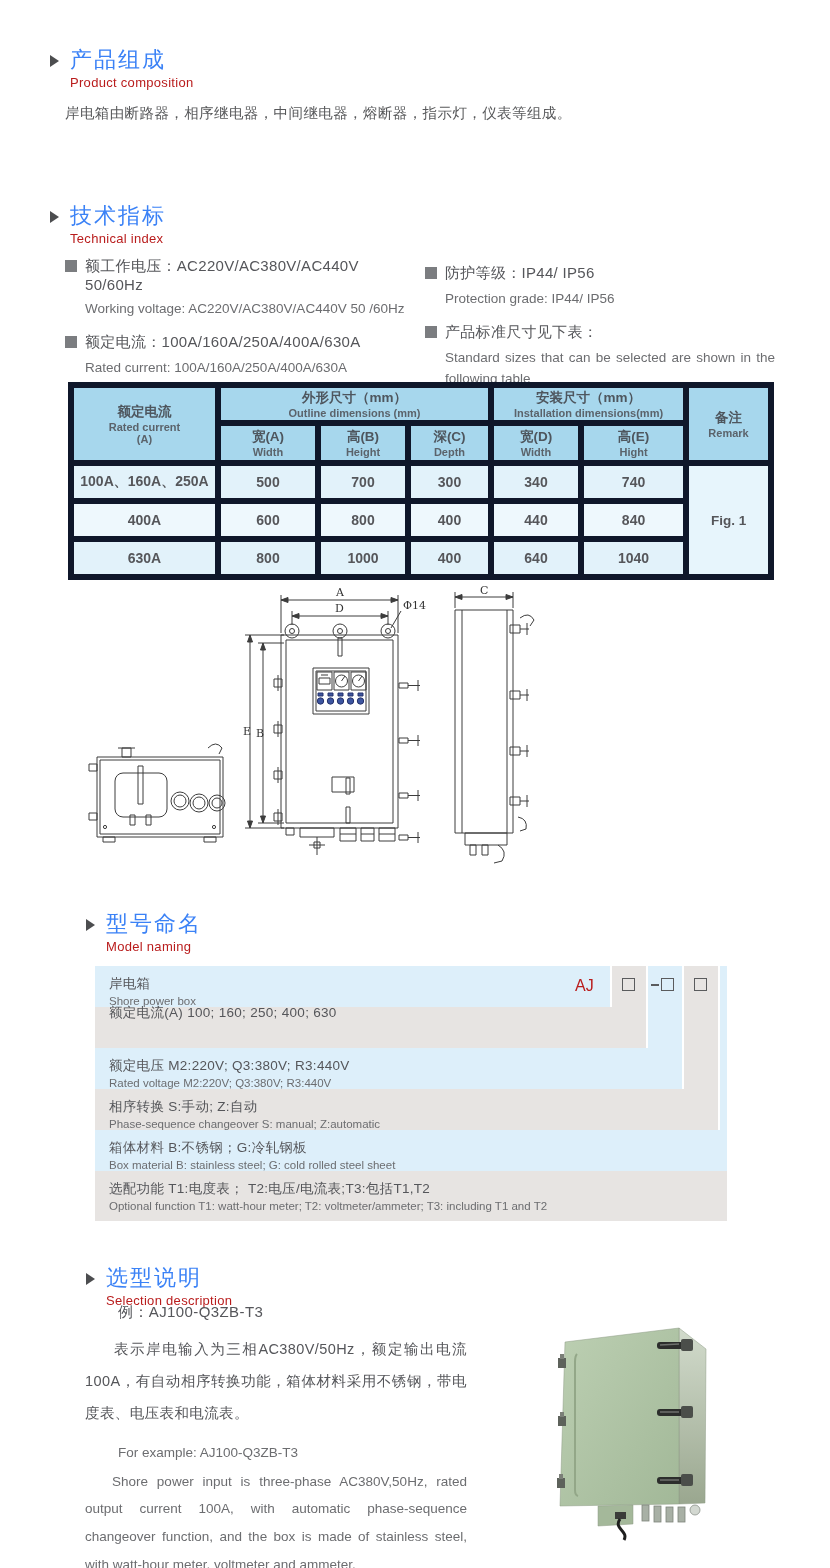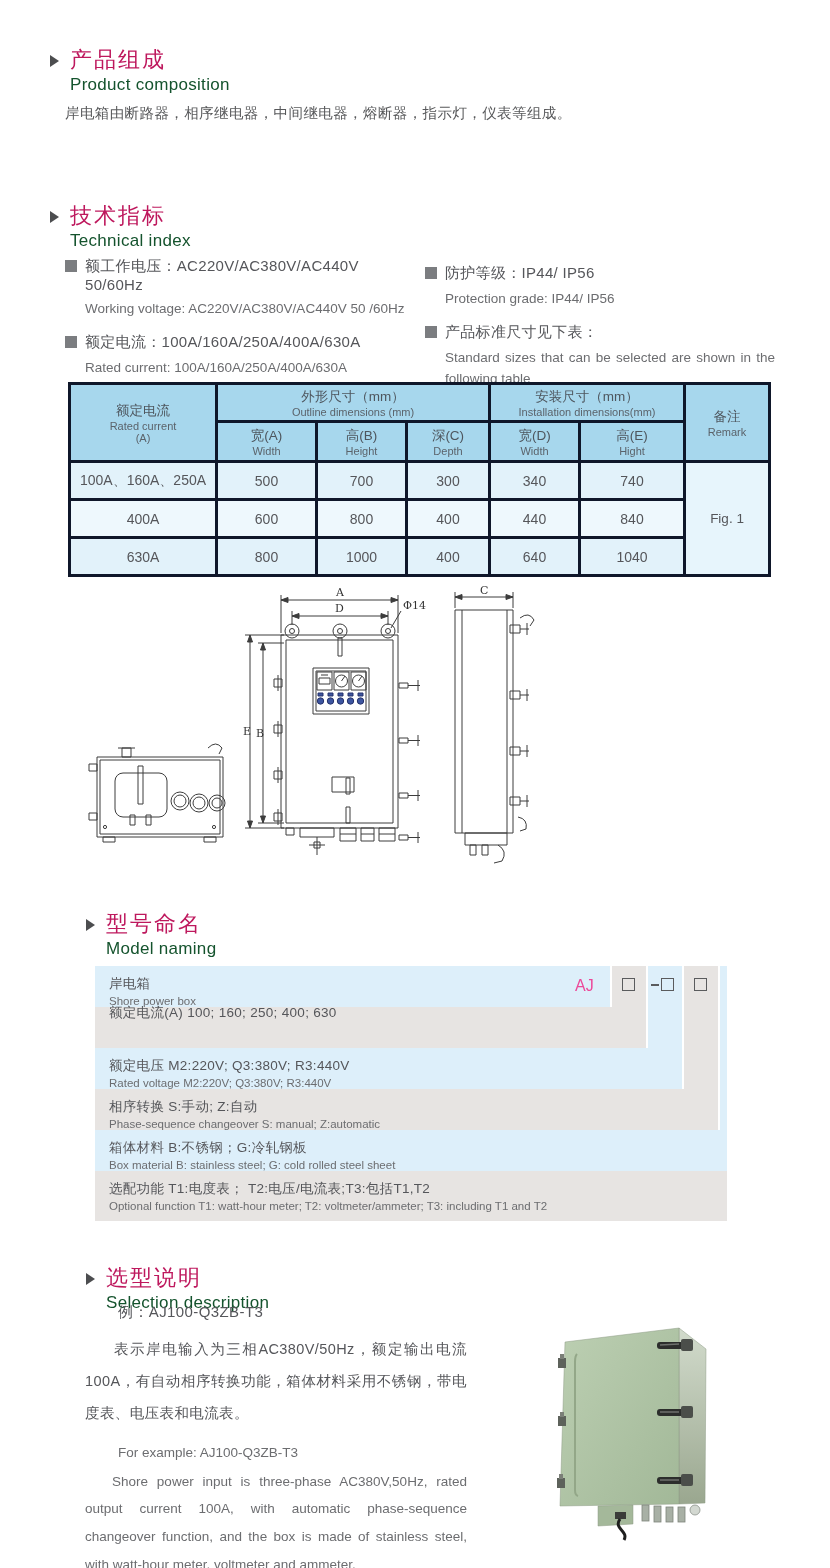--- a/index.html
+++ b/index.html
@@ -3,38 +3,38 @@
 <meta charset="utf-8">
 <style>
   html,body{margin:0;padding:0;background:#fff;}
   .page{position:relative;width:830px;height:1568px;background:#fff;overflow:hidden;
         font-family:"Liberation Sans","DejaVu Sans",sans-serif;color:#57585a;}
 
   
   .sec-head{position:absolute;display:flex;align-items:flex-start;gap:11px;}
   .tri{width:0;height:0;border-left:9px solid #4c4d4f;border-top:6px solid transparent;
        border-bottom:6px solid transparent;margin-top:7px;flex:0 0 auto;}
-  .head-txt .zh{font-size:22px;color:#be185d;letter-spacing:2px;line-height:1.1;}
-  .head-txt .en{font-size:17px;color:#14532d;margin-top:3px;letter-spacing:.3px;}
+  .head-txt .zh{font-size:22px;color:#3b82f6;letter-spacing:2px;line-height:1.1;}
+  .head-txt .en{font-size:13px;color:#b91c1c;margin-top:3px;letter-spacing:.3px;}
 
   .para-zh{position:absolute;font-size:14.5px;color:#57585a;letter-spacing:.4px;}
   .para-en{position:absolute;font-size:13.5px;color:#6c6d70;}
 
   
   .spec-col{position:absolute;width:350px;}
   .spec-item{margin-bottom:13px;}
   .spec-zh{display:flex;align-items:flex-start;gap:8px;font-size:15px;color:#55565a;letter-spacing:.3px;}
   .bullet{flex:0 0 auto;width:12px;height:12px;background:#7b7d80;margin-top:3px;}
   .spec-en{margin:6px 0 0 20px;font-size:13.5px;color:#6c6d70;line-height:1.55;}
   .justify{text-align:justify;}
 
   
   table.dims{position:absolute;left:68px;top:382px;border-collapse:collapse;table-layout:fixed;width:700px;}
-  table.dims td,table.dims th{border:3px solid #0f172a;text-align:center;vertical-align:middle;
-      font-weight:normal;padding:0;}
+  table.dims td,table.dims th{border:6px solid #0f172a;text-align:center;vertical-align:middle;
+      font-weight:bold;padding:0;}
   .th-bg{background:#a7d7ed;}
   .hdr-zh{font-size:13.5px;color:#4e565e;}
   .hdr-en{font-size:11px;color:#5b636b;}
   .row-a{background:#e2f2fa;}
   .row-b{background:#eef8fd;}
   .cell-val{font-size:14px;color:#55565a;}
   .remark-cell{background:#e7f5fc;font-size:13.5px;color:#55565a;}
 
   
   .drawing{position:absolute;left:70px;top:585px;}
@@ -44,21 +44,21 @@
 
   
   .naming{position:absolute;left:95px;top:966px;width:632px;height:246px;}
   .n-stripe{position:absolute;top:0;}
   .n-row{position:absolute;left:0;height:50px;display:flex;flex-direction:column;justify-content:center;
          padding-left:14px;box-sizing:border-box;}
   .n-zh{font-size:13.5px;color:#55565a;letter-spacing:.3px;white-space:nowrap;}
   .n-en{font-size:11.5px;color:#6c6d70;margin-top:2px;white-space:nowrap;}
   .gray{background:#e7e4e2;}
   .blue{background:#ddeffa;}
-  .aj{position:absolute;top:0;height:39px;display:flex;align-items:center;font-size:16px;color:#ec4899;}
+  .aj{position:absolute;top:0;height:39px;display:flex;align-items:center;font-size:16px;color:#b91c1c;}
   .codebox{position:absolute;top:12px;width:13px;height:13px;border:1.5px solid #5a5b5d;box-sizing:border-box;}
   .codedash{position:absolute;top:18px;width:8px;height:2px;background:#5a5b5d;}
 
   
   .sel-block{position:absolute;left:85px;top:1303px;width:382px;}
   .sel-ex-zh{margin-left:33px;font-size:15px;color:#55565a;letter-spacing:.4px;}
   .sel-p-zh{margin-top:12px;font-size:14.5px;color:#55565a;line-height:2.2;text-indent:2em;
             text-align:justify;letter-spacing:.4px;}
   .sel-ex-en{margin-top:15px;margin-left:33px;font-size:13.5px;color:#6c6d70;}
   .sel-p-en{margin-top:8px;font-size:13.5px;color:#6c6d70;line-height:2.05;text-indent:2em;text-align:justify;}

